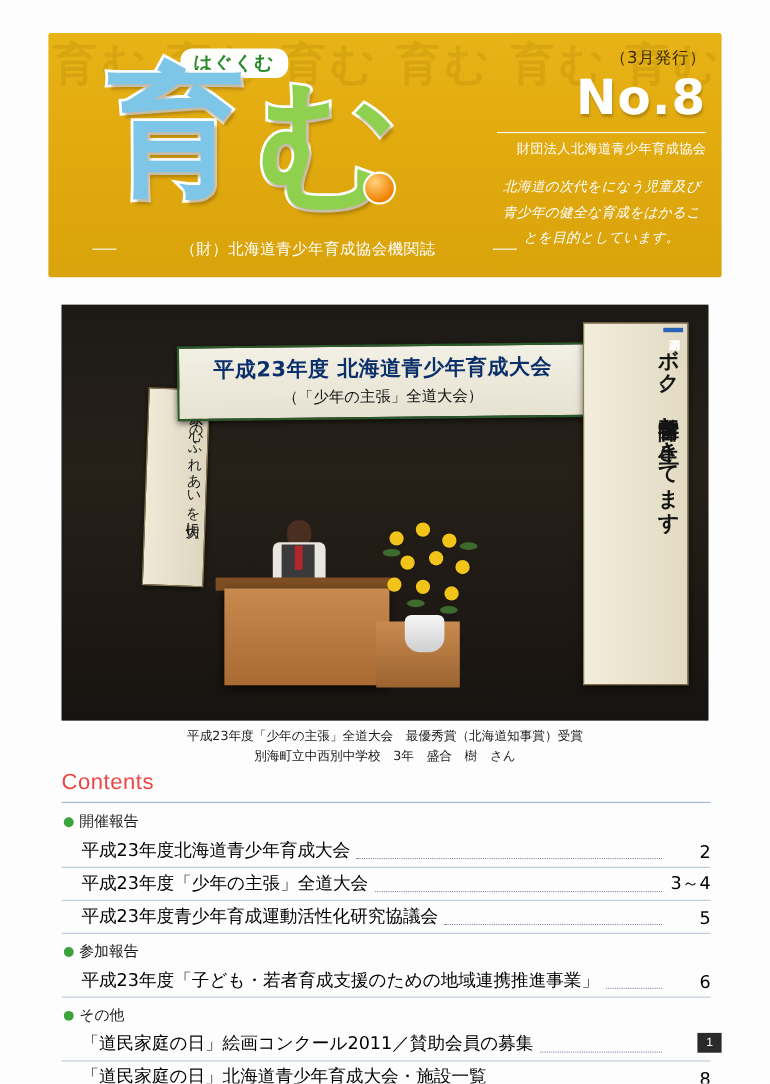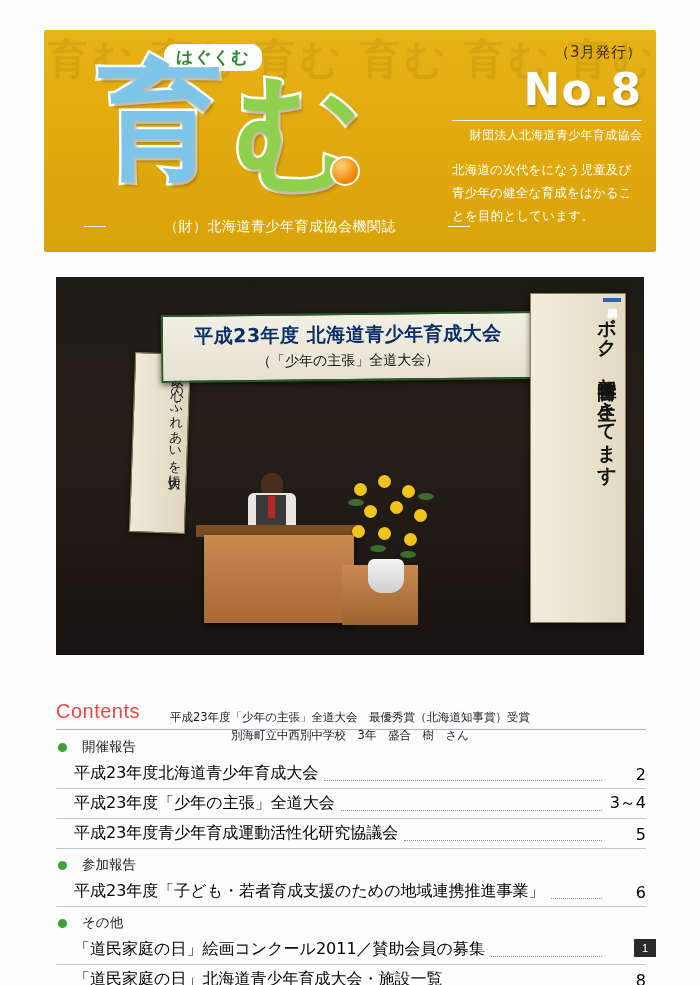--- a/index.html
+++ b/index.html
@@ -159,22 +159,23 @@
   .org-name {
     font-size: 12px;
     color: #ffffff;
     letter-spacing: 0.3px;
   }
   .mast-blurb {
     margin-top: 14px;
     font-size: 12.5px;
     line-height: 1.85;
     color: #ffffff;
-    text-align: left;
+    text-align: center;
     letter-spacing: 0.2px;
+    font-style: italic;
   }
 
   
   .photo {
     position: absolute;
     left: 56px;
     top: 277px;
     width: 588px;
     height: 378px;
     background: #0a0a0a;
@@ -354,21 +355,20 @@
   .caption {
     position: absolute;
     left: 56px;
     top: 660px;
     width: 588px;
     text-align: center;
     font-size: 11.5px;
     color: #1a1a1a;
     line-height: 1.6;
     font-family: "DejaVu Sans", sans-serif;
-    margin-top: 48px;
   }
 
   
   .contents-wrap {
     position: absolute;
     left: 56px;
     top: 700px;
     width: 590px;
   }
   .contents-title {
@@ -384,21 +384,21 @@
     background: #9fb6d8;
     margin: 4px 0 8px 0;
   }
   .section-head {
     font-size: 13.5px;
     color: #1a1a1a;
     font-family: "DejaVu Sans", sans-serif;
     margin: 7px 0 3px 2px;
     display: flex;
     align-items: center;
-    gap: 15px;
+    gap: 5px;
   }
   .bullet-green {
     width: 9px; height: 9px;
     border-radius: 50%;
     background: #3aa33a;
     display: inline-block;
   }
   .toc-row {
     display: flex;
     align-items: flex-end;

